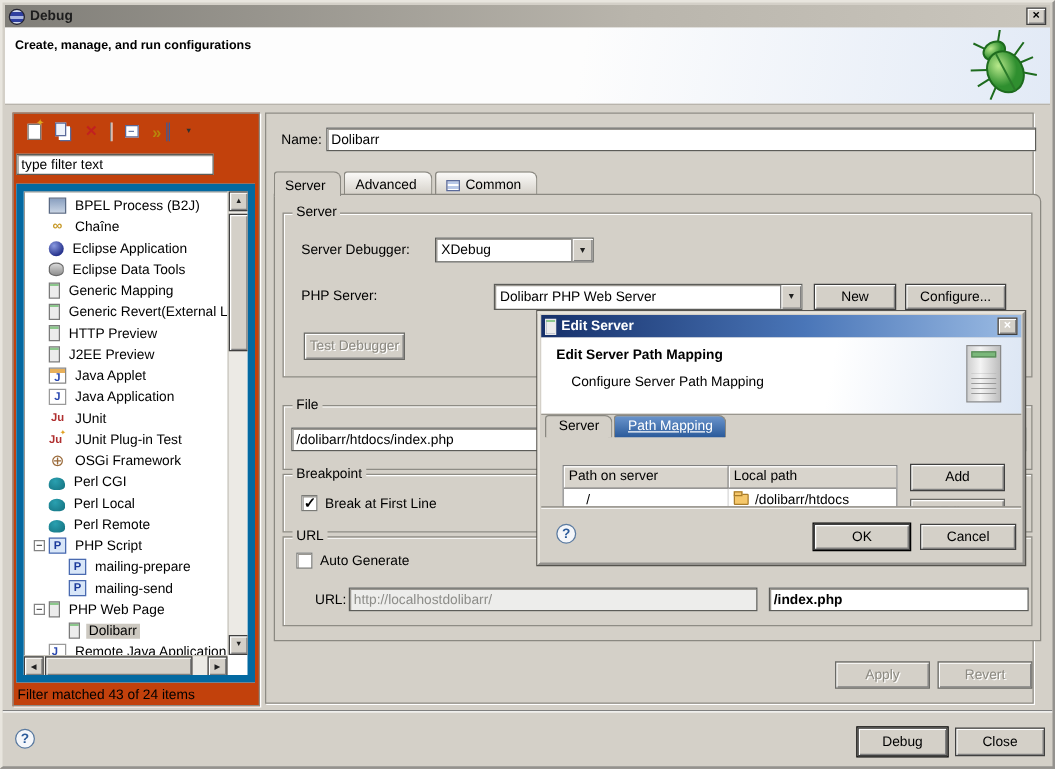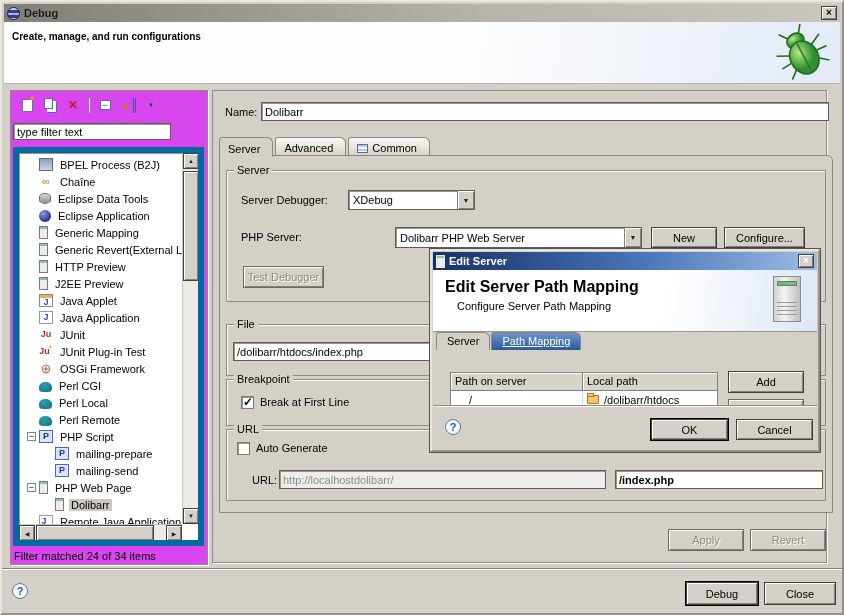--- a/index.html
+++ b/index.html
@@ -38,21 +38,21 @@
     display:flex;align-items:center;}
   .combo .cv{flex:1;padding:0 4px;white-space:nowrap;overflow:hidden;}
   .combo .cbn{width:17px;align-self:stretch;background:#d4d0c8;border-left:1px solid #808080;
     box-shadow:inset 1px 1px 0 #fff,inset -1px -1px 0 #808080;display:flex;align-items:center;justify-content:center;}
   .combo .cbn::before{content:"▼";font-size:7px;color:#202020;}
   .helpc{position:absolute;width:16px;height:16px;border:1px solid #5a7aa0;border-radius:50%;
     color:#2a5a9a;font-weight:bold;font-size:11px;display:flex;align-items:center;justify-content:center;background:#f4f6fa;}
   .helpc::before{content:"?";}
   
   .lpanel{position:absolute;left:8px;top:88px;width:198px;height:475px;border:1px solid #8e8c85;
-    box-shadow:1px 1px 0 #fff;background:#d946ef;}
+    box-shadow:1px 1px 0 #fff;background:#c2410c;}
   .ltools{position:absolute;left:0;top:0;right:0;height:28px;display:flex;align-items:center;gap:7px;padding:0 8px;}
   .tico{width:16px;height:15px;position:relative;display:flex;align-items:center;justify-content:center;flex:none;}
   .i-page{width:11px;height:13px;background:#fff;border:1px solid #777;position:relative;}
   .i-page::after{content:"✦";position:absolute;right:-4px;top:-6px;color:#e0a81e;font-size:8px;}
   .i-copy{width:9px;height:11px;background:#eef2fa;border:1px solid #5a6a9a;box-shadow:3px 3px 0 #fff,4px 4px 0 #5a6a9a;margin:-3px 0 0 -3px;}
   .i-del::before{content:"✕";color:#c22020;font-weight:bold;font-size:12px;}
   .i-sep{width:2px;height:15px;border-left:1px solid #808080;border-right:1px solid #fff;}
   .i-col{width:11px;height:10px;border:1px solid #5a6a9a;background:#fff;display:flex;align-items:center;justify-content:center;}
   .i-col::before{content:"−";font-size:9px;color:#203a7a;margin-top:-1px;}
   .i-filt::before{content:"»";color:#b8860b;font-weight:bold;font-size:13px;}
@@ -116,21 +116,21 @@
     border-radius:0 6px 0 0;background:#d4d0c8;z-index:2;}
   
   .dlg{position:absolute;left:428px;top:247px;width:390px;height:203px;background:#d4d0c8;
     border:2px outset #e8e5de;box-shadow:0 0 0 1px #55534e;z-index:10;}
   .dtbar{position:absolute;left:1px;top:1px;right:1px;height:18px;
     background:linear-gradient(90deg,#16306a,#4a76b8 55%,#9cbce4);display:flex;align-items:center;padding:0 3px;color:#fff;}
   .dtbar .ttl{font-weight:bold;margin-left:4px;}
   .srv-mini{width:9px;height:13px;background:linear-gradient(#8cc88c 0 2px,#ececec 2px);border:1px solid #e8e8e8;flex:none;}
   .dhead{position:absolute;left:1px;top:19px;right:1px;height:62px;
     background:linear-gradient(100deg,#ffffff 60%,#dce6f4);border-bottom:1px solid #9a978f;}
-  .dhead h2{margin:0;position:absolute;left:12px;top:8px;font-size:16px;font-weight:bold;text-align:right;}
+  .dhead h2{margin:0;position:absolute;left:12px;top:8px;font-size:11px;font-weight:bold;text-align:right;}
   .dhead .sub{position:absolute;left:24px;top:30px;}
   .tower{position:absolute;right:16px;top:6px;width:28px;height:46px;border:1px solid #8a8a8a;
     background:linear-gradient(90deg,#cfcfcf,#f4f4f4 40%,#bdbdbd);}
   .tower::before{content:"";position:absolute;left:3px;top:4px;right:3px;height:3px;background:#7ab87a;border:1px solid #5a8a5a;}
   .tower::after{content:"";position:absolute;left:3px;right:3px;bottom:4px;height:18px;
     background:repeating-linear-gradient(#0000 0 3px,#9a9a9a 3px 4px);}
   .dtabs{position:absolute;left:4px;top:81px;display:flex;height:18px;}
   .dtab{padding:2px 10px 0;border:1px solid #8a8881;border-bottom:none;border-radius:3px 6px 0 0;margin-right:1px;}
   .dtab.selb{background:linear-gradient(#6a94cc,#2a5a9a);color:#fff;text-decoration:underline;z-index:2;}
   .ptable{position:absolute;left:18px;top:121px;width:268px;border:1px solid #808080;background:#fff;}
@@ -202,26 +202,26 @@
       <div class="rows">
         <div class="trow">
             <span class="ti" data-icon="bpel"></span>
             <span class="tl">BPEL Process (B2J)</span>
           </div>
         <div class="trow">
             <span class="ti" data-icon="chain"></span>
             <span class="tl">Chaîne</span>
           </div>
         <div class="trow">
+            <span class="ti" data-icon="eclipse"></span>
+            <span class="tl">Eclipse Application</span>
+          </div>
+        <div class="trow">
             <span class="ti" data-icon="database"></span>
             <span class="tl">Eclipse Data Tools</span>
-          </div>
-        <div class="trow">
-            <span class="ti" data-icon="eclipse"></span>
-            <span class="tl">Eclipse Application</span>
           </div>
         <div class="trow">
             <span class="ti" data-icon="server"></span>
             <span class="tl">Generic Mapping</span>
           </div>
         <div class="trow">
             <span class="ti" data-icon="server"></span>
             <span class="tl">Generic Revert(External La</span>
           </div>
         <div class="trow">
@@ -295,21 +295,21 @@
         <span class="sbtn" style="top:0">▲</span>
         <span class="thumbv" style="top:18px;height:110px"></span>
         <span class="sbtn" style="bottom:0">▼</span>
       </div>
       <div class="hsb">
         <span class="sbtn" style="left:0">◀</span>
         <span class="thumbh" style="left:17px;width:118px"></span>
         <span class="sbtn" style="right:0">▶</span>
       </div>
     </div>
-    <div class="lstatus">Filter matched 24 of 34 items</div>
+    <div class="lstatus">Filter matched 43 of 24 items</div>
   </div>
 
   <div class="rpanel">
     <span class="lab" style="left:12px;top:15px">Name:</span>
     <input class="field" style="left: 48px; top: 11px; width: 568px; height: 19px;" value="Dolibarr">
 
     <div class="tabs">
       <span class="tab selw">
           <span>Server</span>
         </span>

